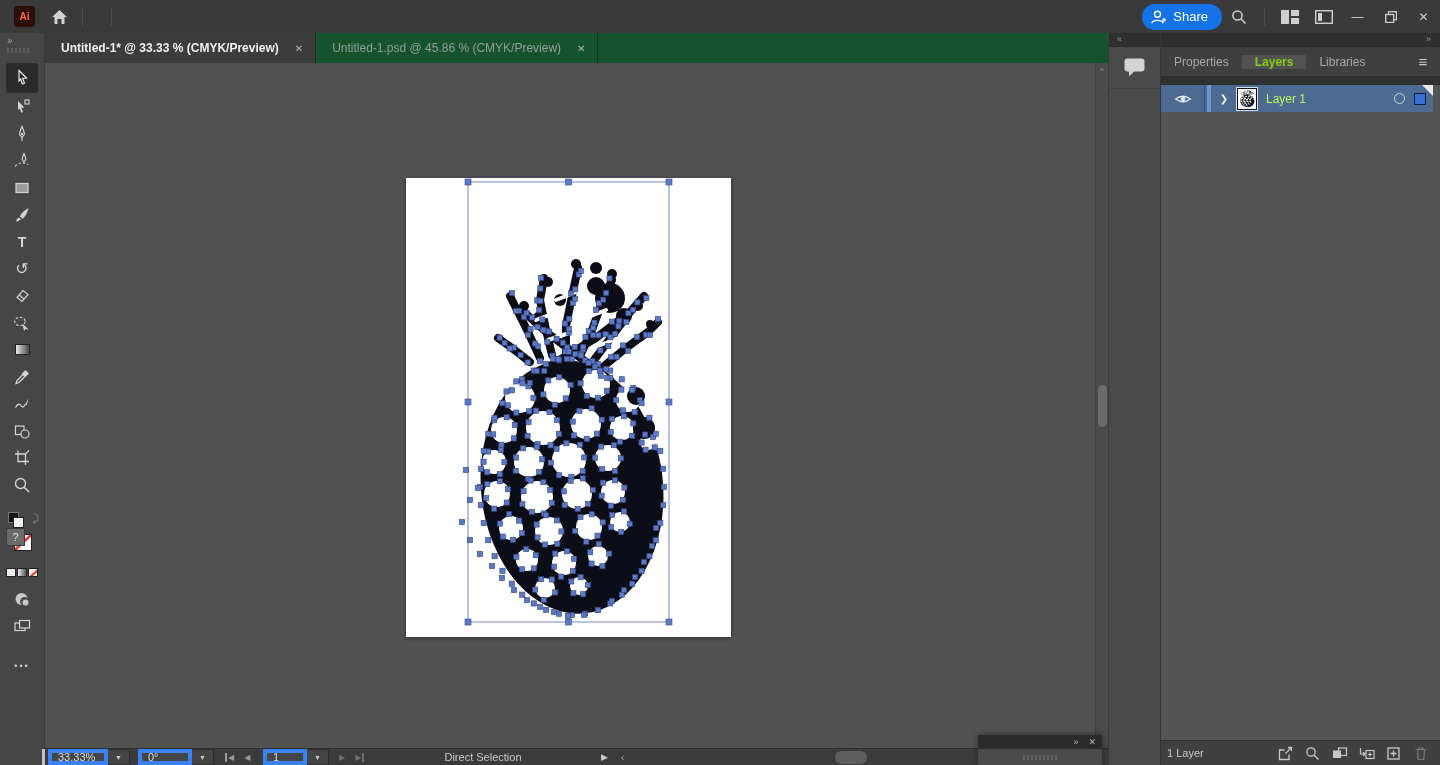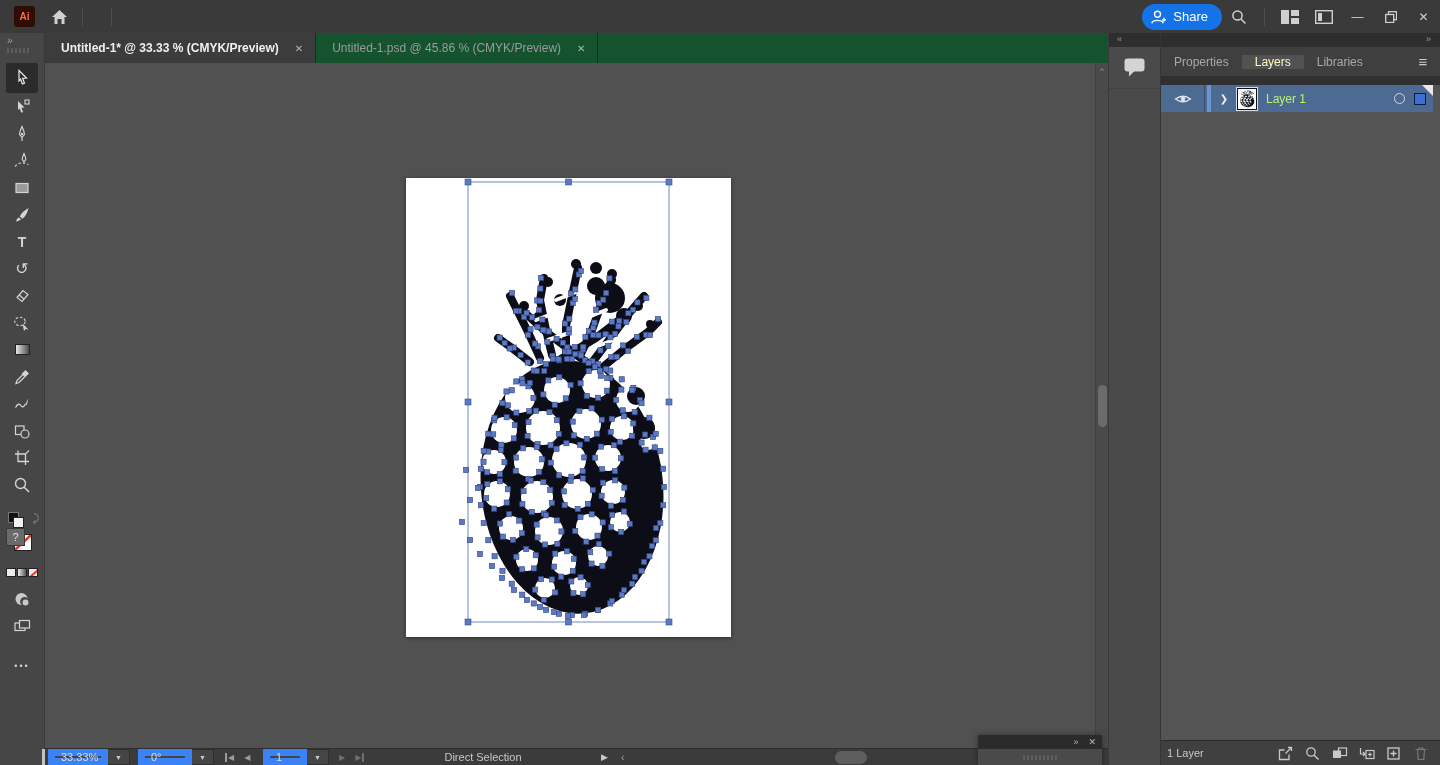--- a/index.html
+++ b/index.html
@@ -57,21 +57,21 @@
   .artboard{position:absolute;left:361px;top:115px;width:325px;height:459px;background:#fff;
     box-shadow:0 1px 4px rgba(0,0,0,.45)}
   .artboard svg{position:absolute;inset:0;width:100%;height:100%}
   .vscroll{position:absolute;right:0;top:0;bottom:0;width:13px;background:#4a4a4a;border-left:1px solid #404040}
   .vup{position:absolute;top:4px;left:0;width:100%;text-align:center;color:#9a9a9a;font-size:9px}
   .vthumb{position:absolute;left:2px;top:322px;width:9px;height:42px;background:#6b6b6b;border-radius:5px}
 
   
   .statusbar{height:17px;flex:0 0 17px;background:#3b3b3b;border-top:1px solid #2f2f2f;position:relative;font-size:11px}
   .sb-sliver{position:absolute;left:-3px;top:0;bottom:0;width:3px;background:#c2c2c2}
-  .sb-field{position:absolute;top:0;bottom:0;background:#454545;border:7px solid #3b82f6;display:flex;align-items:center;padding:0 6px;color:#ddd}
+  .sb-field{position:absolute;top:0;bottom:0;background:#454545;border:4px solid #3b82f6;display:flex;align-items:center;padding:0 6px;color:#ddd}
   .sb-chev{position:absolute;top:0;bottom:0;width:22px;background:#454545;border:1px solid #2e2e2e;border-left:none;
     display:flex;align-items:center;justify-content:center;color:#c9c9c9;font-size:8px}
   .sb-nav{position:absolute;top:0;bottom:0;display:flex;align-items:center;color:#9a9a9a;font-size:8px;gap:10px}
   .sb-nav .dim{color:#6e6e6e}
   .bar-first{border-left:2px solid #9a9a9a;padding-left:1px}
   .bar-last{border-right:2px solid #6e6e6e;padding-right:1px}
   .sb-status{position:absolute;top:0;bottom:0;left:358px;width:160px;display:flex;align-items:center;justify-content:center;color:#c8c8c8}
   .sb-play{position:absolute;left:556px;top:0;bottom:0;display:flex;align-items:center;color:#c9c9c9;font-size:9px}
   .sb-left-arr{position:absolute;left:576px;top:0;bottom:0;display:flex;align-items:center;color:#a9a9a9;font-size:10px}
   .hthumb{position:absolute;left:790px;top:2px;width:32px;height:13px;background:#5e5e5e;border-radius:7px}
@@ -85,21 +85,21 @@
   
   .dockstrip{width:52px;flex:0 0 52px;background:#4a4a4a;border-left:1px solid #3a3a3a;display:flex;flex-direction:column}
   .ds-head{height:14px;background:#2e2e2e;color:#9a9a9a;font-size:9px;padding:1px 0 0 8px;letter-spacing:1px}
   .ds-btn{height:42px;display:flex;align-items:center;justify-content:center;border-bottom:1px solid #414141}
 
   
   .rightpanel{width:280px;flex:0 0 280px;background:#3f3f3f;display:flex;flex-direction:column;border-left:1px solid #353535}
   .rp-head{height:14px;background:#2e2e2e;color:#9a9a9a;font-size:9px;text-align:right;padding:1px 8px 0 0;letter-spacing:1px}
   .rp-tabs{height:29px;background:#3f3f3f;display:flex;align-items:center;flex:0 0 29px}
   .rp-tab{padding:0 13px;display:flex;align-items:center;font-size:12px;color:#a8a8a8}
-  .rp-tab.active{background:#525252;color:#fef9c3;font-weight:normal}
+  .rp-tab.active{background:#525252;color:#84cc16;font-weight:bold}
   .rp-tabs .flex{flex:1}
   .rp-menu{width:34px;display:flex;align-items:center;justify-content:center;color:#c9c9c9;font-size:15px}
   .rp-gap{height:9px;background:#303030}
   .rp-body{flex:1;background:#545454;position:relative;min-height:0}
   .layer-row{position:absolute;left:0;right:7px;top:0;height:27px;background:#4d6b92;display:flex;align-items:center}
   .eye-cell{width:44px;height:100%;display:flex;align-items:center;justify-content:center;border-right:1px solid rgba(0,0,0,.25)}
   .accent{width:4px;height:100%;background:#6c95cd;margin-left:2px}
   .lr-chev{width:26px;text-align:center;color:#eceff4;font-size:10px}
   .lr-thumb{width:20px;height:22px;background:#fff;border:1px solid #101010;outline:1px solid #d8dee8;position:relative}
   .lr-thumb svg{position:absolute;inset:0;width:100%;height:100%}

